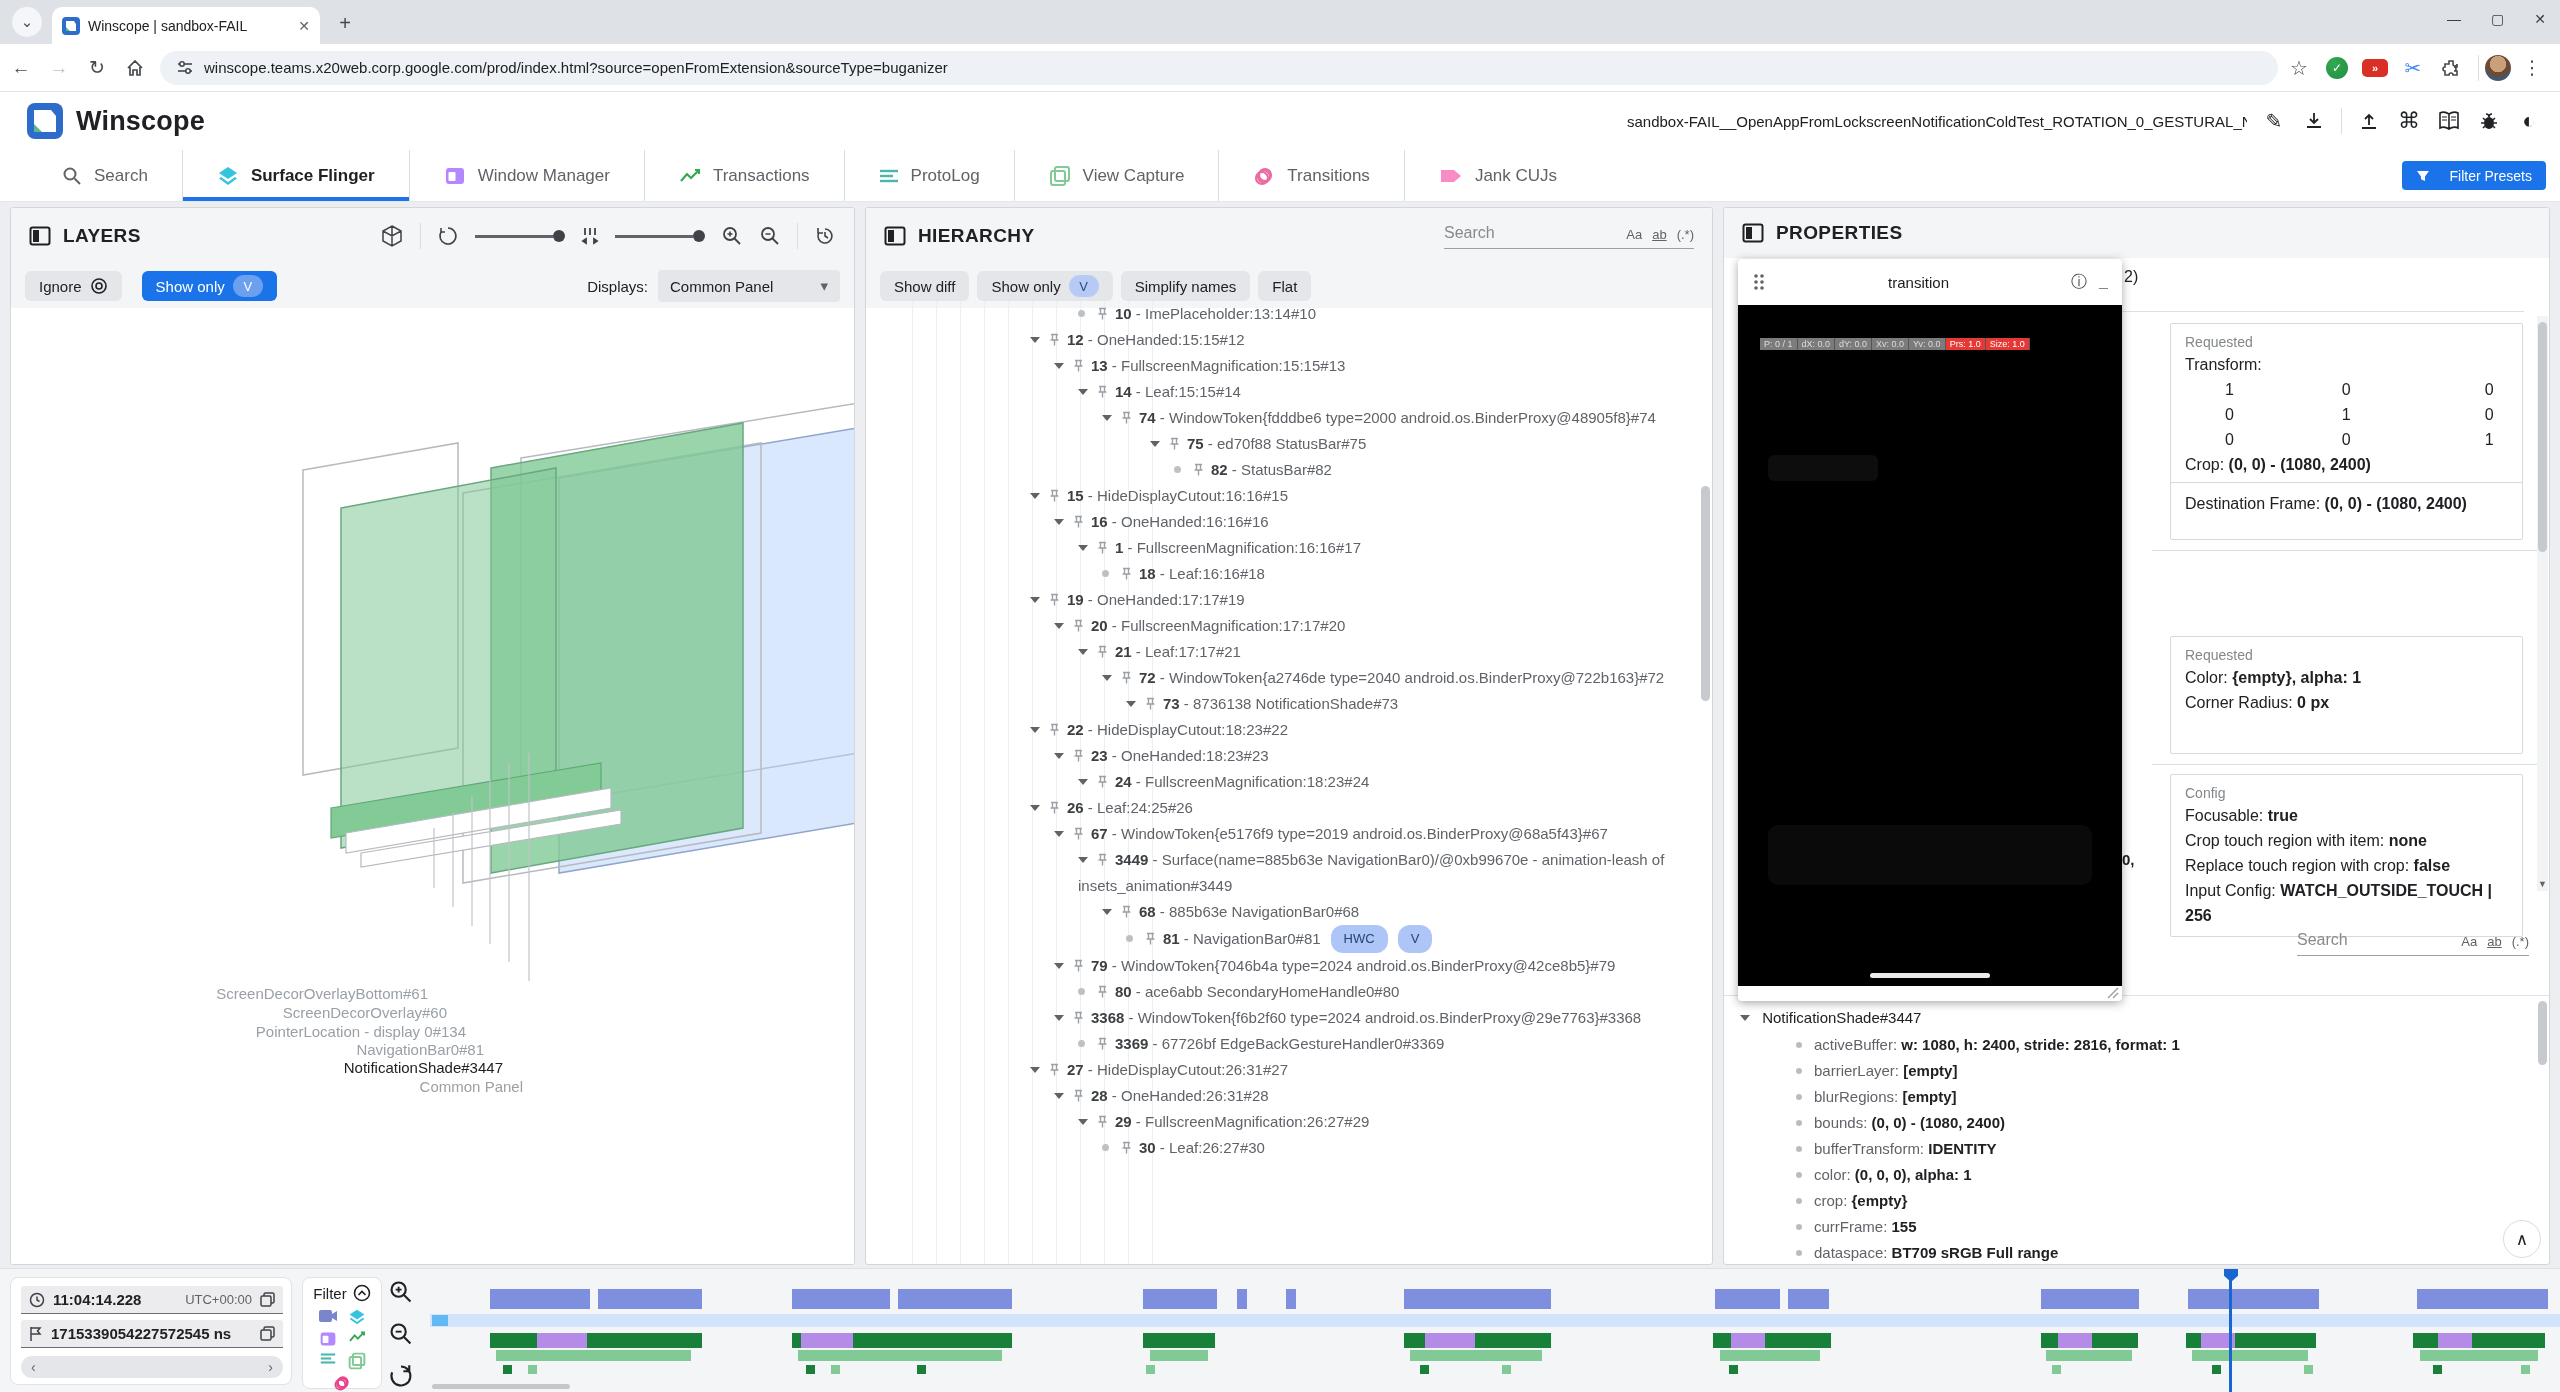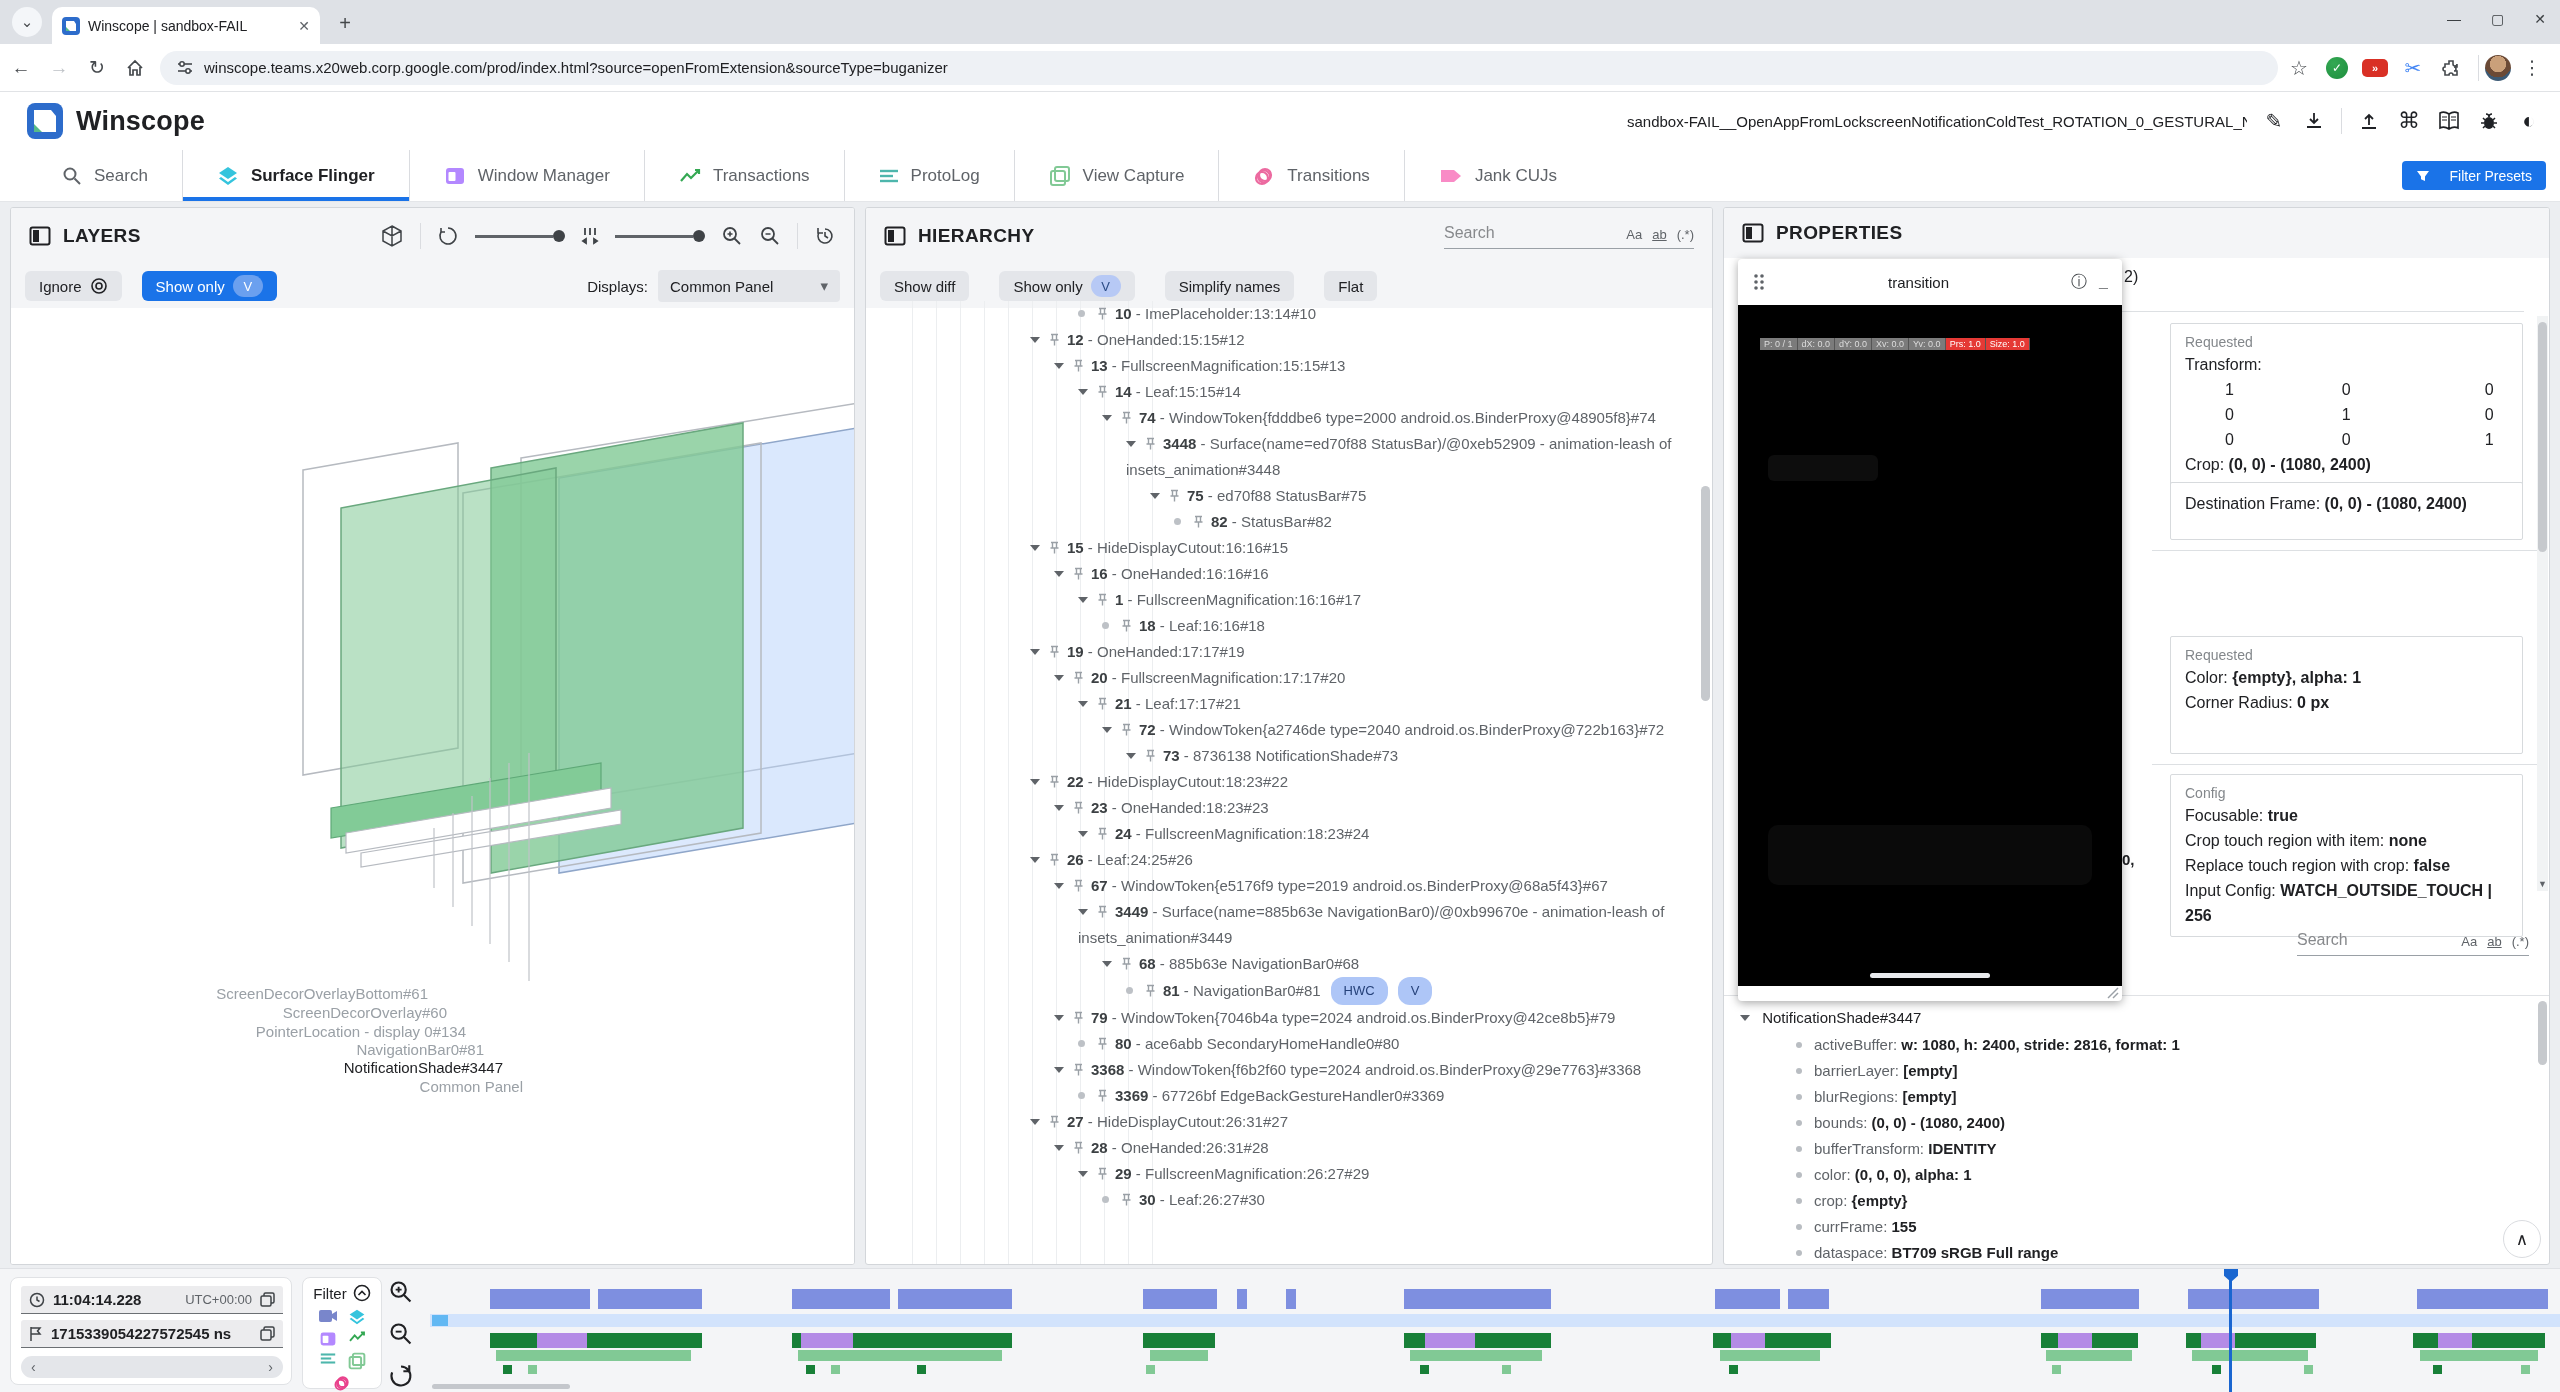--- a/index.html
+++ b/index.html
@@ -410,21 +410,21 @@
     <span class="panel-title">HIERARCHY</span>
     <div class="srch" style="margin-left:auto;width:250px;">
       <span class="ph">Search</span>
       <span class="ops" style="margin-left:auto;">
         <span>Aa</span>
         <span style="text-decoration:underline;">ab</span>
         <span>(.*)</span>
       </span>
     </div>
   </div>
-  <div style="height:44px;background:#f4f5f7;display:flex;align-items:center;padding:0 14px;gap:30px;">
+  <div style="height:44px;background:#f4f5f7;display:flex;align-items:center;padding:0 14px;gap:8px;">
     <div class="chip">
         <span>Show diff</span>
       </div>
     <div class="chip">
       <span>Show only</span>
       <span class="vbadge lt">V</span>
     </div>
     <div class="chip">
         <span>Simplify names</span>
       </div>
@@ -465,25 +465,20 @@
         <div class="h-row" style="padding-left: 212px;"><span class="tri"></span><svg class="pin" width="13" height="14" viewBox="0 0 13 14">
             <g fill="none" stroke="#9aa0a6" stroke-width="1.4">
               <path d="M3 1.5 h7 M4.5 1.5 v5.5 M8.5 1.5 v5.5 M2.5 7 h8 M6.5 7 v5.5"></path>
             </g>
           </svg><span class="rid">14</span><span> - Leaf:15:15#14</span></div>
         <div class="h-row" style="padding-left: 236px;"><span class="tri"></span><svg class="pin" width="13" height="14" viewBox="0 0 13 14">
             <g fill="none" stroke="#9aa0a6" stroke-width="1.4">
               <path d="M3 1.5 h7 M4.5 1.5 v5.5 M8.5 1.5 v5.5 M2.5 7 h8 M6.5 7 v5.5"></path>
             </g>
           </svg><span class="rid">74</span><span> - WindowToken{fdddbe6 type=2000 android.os.BinderProxy@48905f8}#74</span></div>
-        <div class="h-row" style="padding-left: 260px;"><span class="tri"></span><svg class="pin" width="13" height="14" viewBox="0 0 13 14">
-            <g fill="none" stroke="#9aa0a6" stroke-width="1.4">
-              <path d="M3 1.5 h7 M4.5 1.5 v5.5 M8.5 1.5 v5.5 M2.5 7 h8 M6.5 7 v5.5"></path>
-            </g>
-          </svg><span class="rid">3448</span><span> - Surface(name=ed70f88 StatusBar)/@0xeb52909 - animation-leash of insets_animation#3448</span></div>
         <div class="h-row" style="padding-left: 284px;"><span class="tri"></span><svg class="pin" width="13" height="14" viewBox="0 0 13 14">
             <g fill="none" stroke="#9aa0a6" stroke-width="1.4">
               <path d="M3 1.5 h7 M4.5 1.5 v5.5 M8.5 1.5 v5.5 M2.5 7 h8 M6.5 7 v5.5"></path>
             </g>
           </svg><span class="rid">75</span><span> - ed70f88 StatusBar#75</span></div>
         <div class="h-row" style="padding-left: 308px;"><span class="dot"></span><svg class="pin" width="13" height="14" viewBox="0 0 13 14">
             <g fill="none" stroke="#9aa0a6" stroke-width="1.4">
               <path d="M3 1.5 h7 M4.5 1.5 v5.5 M8.5 1.5 v5.5 M2.5 7 h8 M6.5 7 v5.5"></path>
             </g>
           </svg><span class="rid">82</span><span> - StatusBar#82</span></div>

